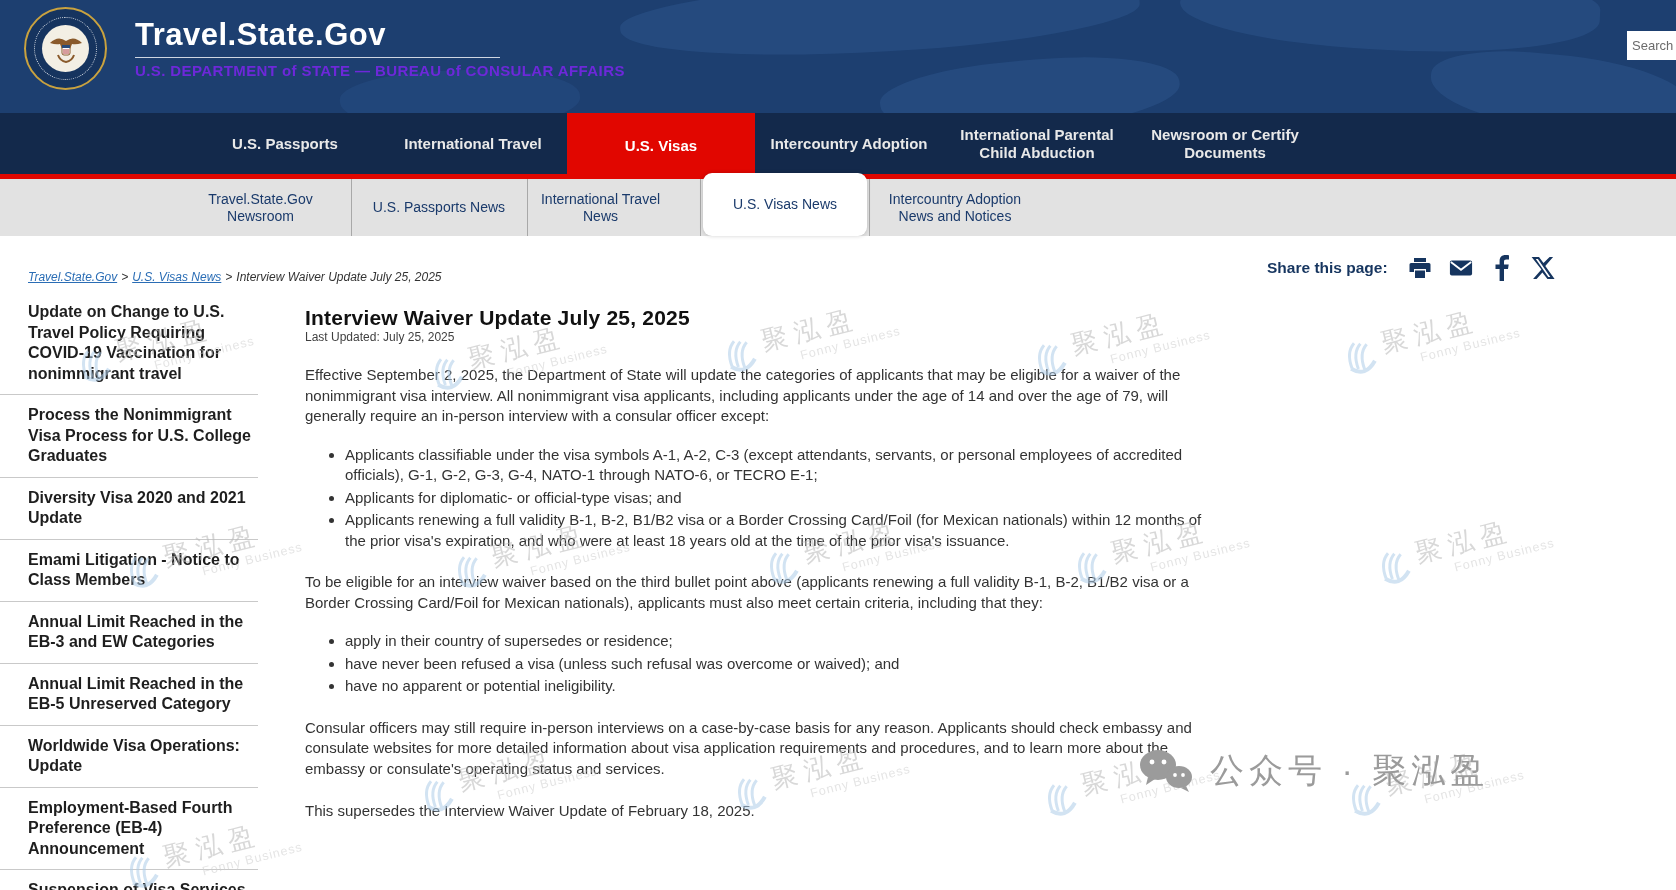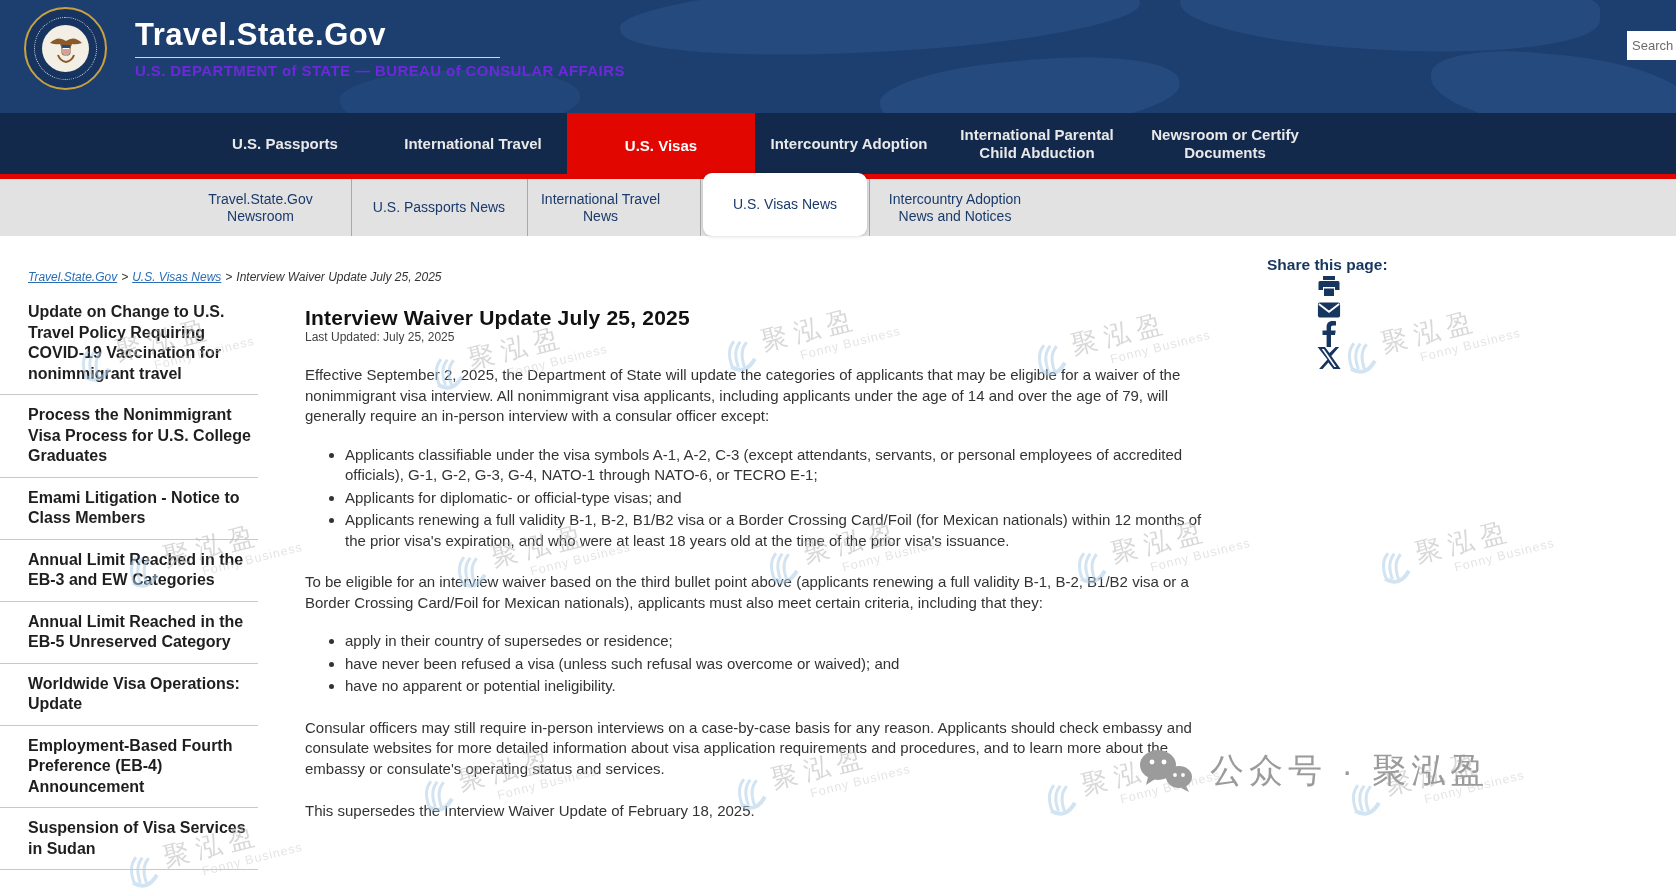--- a/index.html
+++ b/index.html
@@ -61,21 +61,21 @@
   }
   .tab-sep { position:absolute; top:179px; width:1px; height:57px; background:#a8a8a8; z-index:1; }
   .tab.active {
     top:173px; height:63px; background:#ffffff; border-radius:9px;
     box-shadow:0 0 4px rgba(0,0,0,.18); z-index:3;
   }
   
   .breadcrumb { position:absolute; left:28px; top:270px; font-size:12px; color:#333; z-index:6;font-style:italic; }
   .breadcrumb a { color:#2a6db5; text-decoration:underline; cursor:pointer; }
   .crumb-sep { color:#333; margin:0 4px; }
-  .share-bar { position:absolute; left:1267px; top:256px; display:flex; align-items:center; z-index:6;flex-direction:column; }
+  .share-bar { position:absolute; left:1267px; top:256px; display:flex; align-items:center; z-index:6; }
   .share-label { color:#16355f; font-size:15.5px; font-weight:bold; margin-right:20px; }
   .share-icon { width:24px; height:24px; margin-right:17px; cursor:pointer; display:inline-flex; align-items:center; justify-content:center; }
   .share-icon svg { display:block; }
   
   .sidebar { position:absolute; left:0; top:292px; width:258px; z-index:2; }
   .side-item {
     display:block; padding:10px 6px 10px 28px; border-bottom:1px solid #c9c9c9;
     font-size:16px; font-weight:bold; color:#1e1e1e; line-height:20.5px; cursor:pointer;
     text-decoration:none;
   }
@@ -178,20 +178,21 @@
   <span class="share-icon">
     <svg width="24" height="22" viewBox="0 0 24 22">
       <path d="M18.6 0h3.5l-7.8 8.9L23.6 22h-7.2l-5-6.6L5.6 22H2.1l8.3-9.5L.6 0h7.4l4.5 6zM17.3 19.9h2L6.9 2H4.8z" fill="#16355f"></path>
     </svg>
   </span>
 </div>
 
 <nav class="sidebar">
   <a class="side-item">Update on Change to U.S. Travel Policy Requiring COVID-19 Vaccination for nonimmigrant travel</a>
   <a class="side-item">Process the Nonimmigrant Visa Process for U.S. College Graduates</a>
+  <a class="side-item">Diversity Visa 2020 and 2021 Update</a>
   <a class="side-item">Emami Litigation - Notice to Class Members</a>
   <a class="side-item">Annual Limit Reached in the EB-3 and EW Categories</a>
   <a class="side-item">Annual Limit Reached in the EB-5 Unreserved Category</a>
   <a class="side-item">Worldwide Visa Operations: Update</a>
   <a class="side-item">Employment-Based Fourth Preference (EB-4) Announcement</a>
   <a class="side-item">Suspension of Visa Services in Sudan</a>
 
 </nav>
 
 <main class="article">

